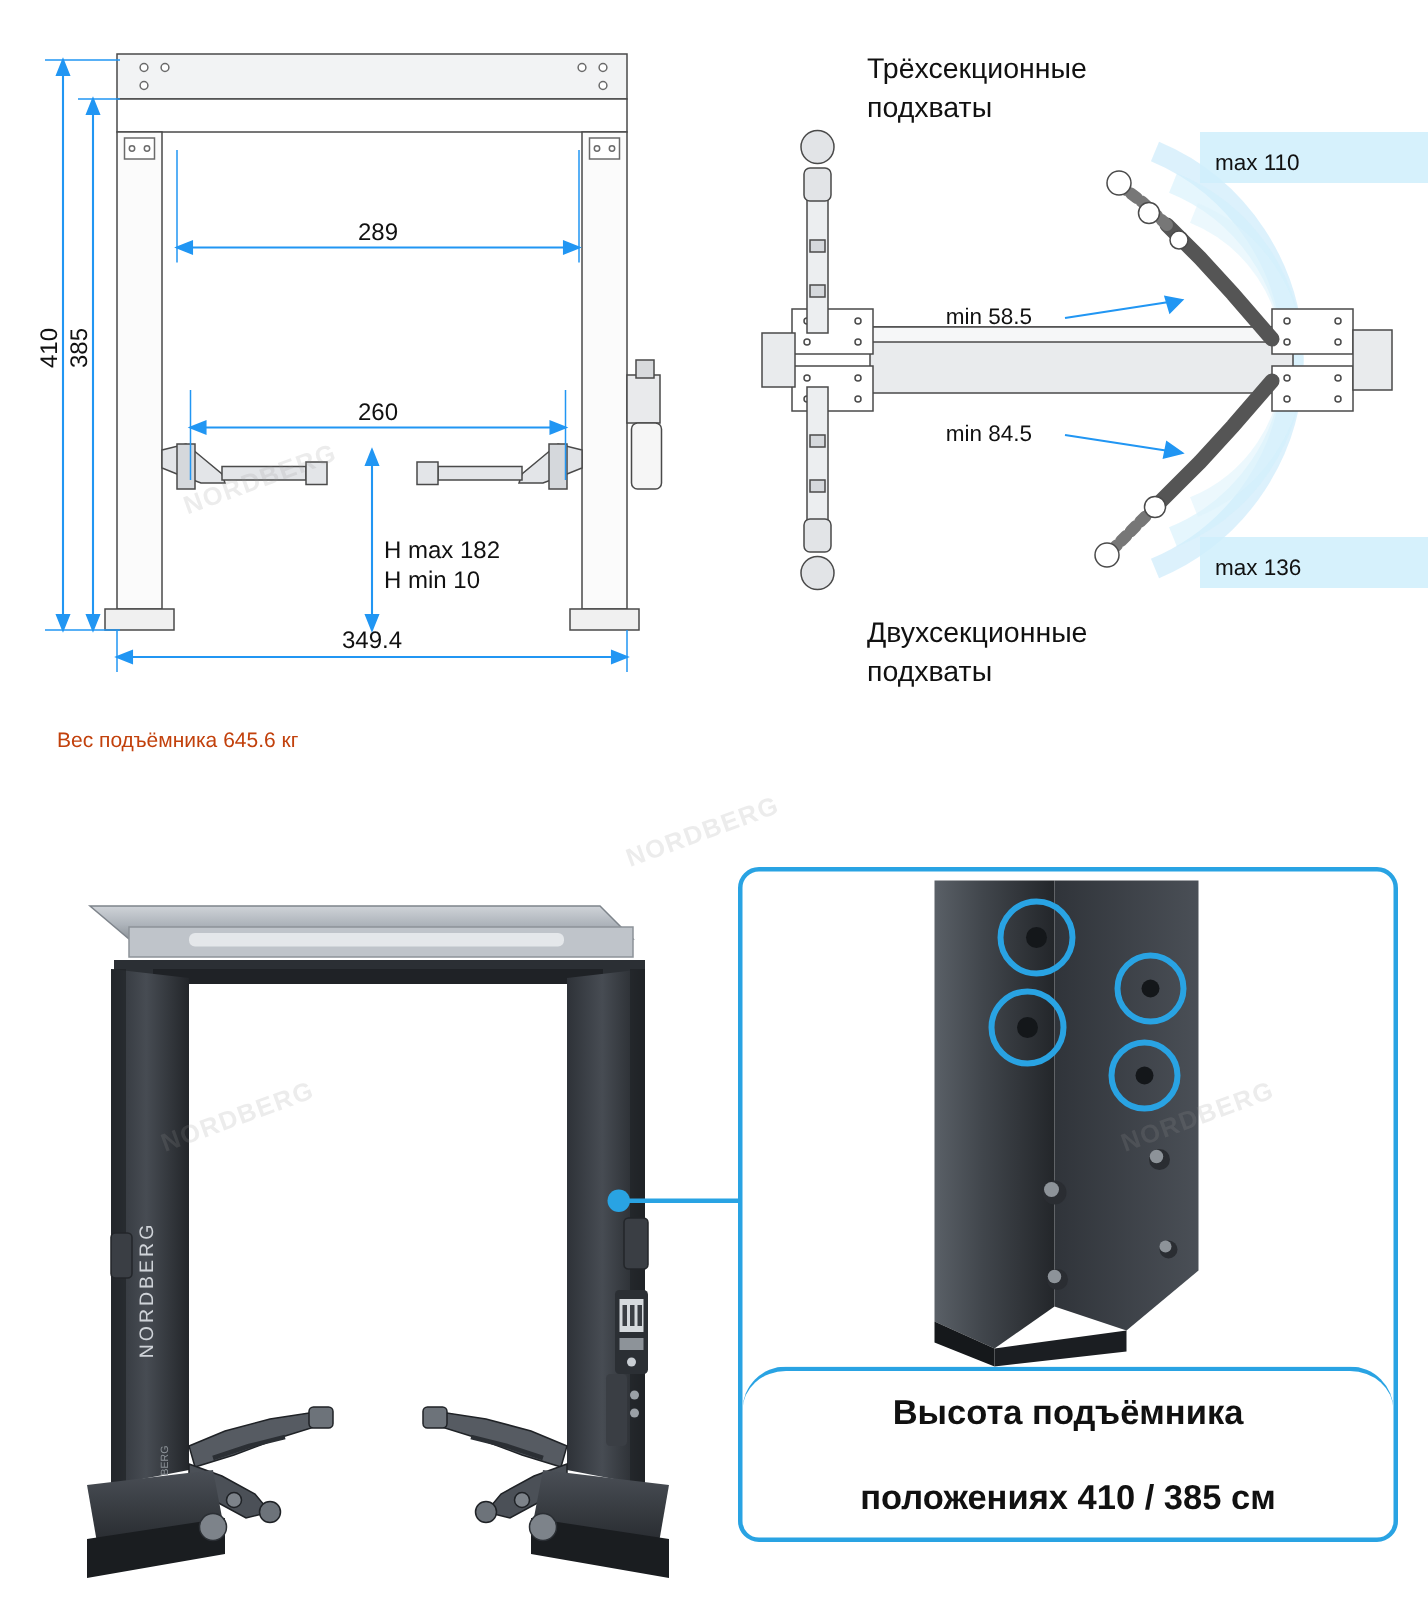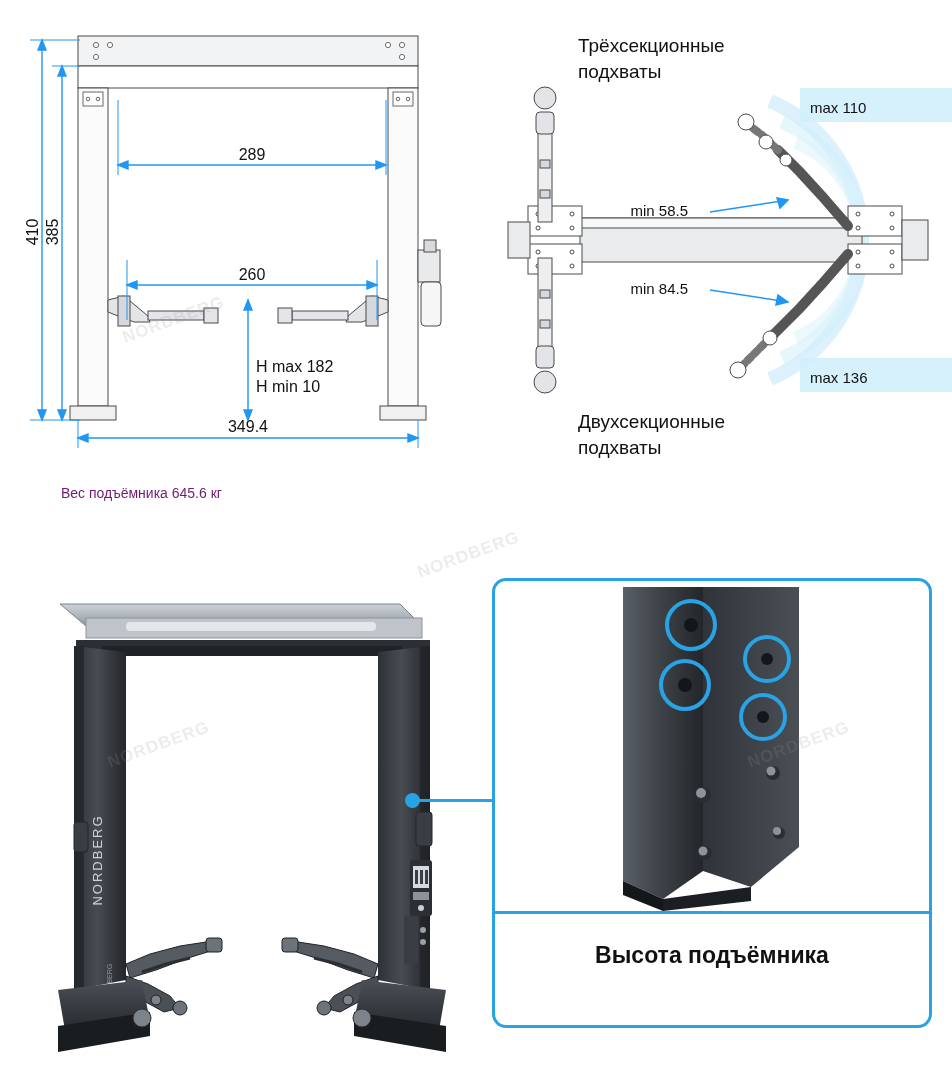--- a/index.html
+++ b/index.html
@@ -30,37 +30,38 @@
     pointer-events: none;
   }
 
   
   #tl { left: 0; top: 0; width: 470px; height: 470px; }
 
   
   #tr { left: 470px; top: 0; width: 482px; height: 470px; }
 
   
-  #weight-line { left: 38px; top: 485px; font-size: 14px; color: #701a75; margin-left: 23px; }
+  #weight-line { left: 38px; top: 485px; font-size: 14px; color: #c2410c; }
 
   
   #photo { left: 30px; top: 560px; width: 460px; height: 500px; }
 
   
   #callout {
     left: 492px; top: 578px; width: 440px; height: 450px;
     border: 3px solid #29a3e3; border-radius: 14px;
     background: #ffffff; overflow: hidden;
   }
   #callout .capbox {
     position: absolute; left: 0; right: 0; bottom: 0; height: 114px;
     border-top: 3px solid #29a3e3;
     display: flex; align-items: center; justify-content: center;
     text-align: center;
     padding: 4px 10px;
+    border-radius: 29px;
   }
   #callout .capbox div {
     font-size: 23px; font-weight: bold; line-height: 1.22; color: #111;
   }
   .connector-line {
     position: absolute; background: #29a3e3; height: 3px;
   }
   .connector-dot {
     position: absolute; width: 15px; height: 15px; border-radius: 50%;
     background: #29a3e3;
@@ -396,20 +397,21 @@
         <circle cx="272" cy="78" r="22" fill="none" stroke="#29a3e3" stroke-width="4"></circle>
         <circle cx="268" cy="136" r="6" fill="#14171a"></circle>
         <circle cx="268" cy="136" r="22" fill="none" stroke="#29a3e3" stroke-width="4"></circle>
       </g>
     </svg>
 
     <div class="capbox">
       <div>
         <span>Высота подъёмника</span><br>
         <br>
+        <span>положениях 410 / 385 см</span>
       </div>
     </div>
   </div>
 
   <div class="wm" style="left:120px; top:310px; transform:rotate(-20deg);">NORDBERG</div>
   <div class="wm" style="left:415px; top:545px; transform:rotate(-20deg);">NORDBERG</div>
   <div class="wm" style="left:105px; top:735px; transform:rotate(-20deg);">NORDBERG</div>
   <div class="wm" style="left:745px; top:735px; transform:rotate(-20deg);">NORDBERG</div>
 
 </div>

